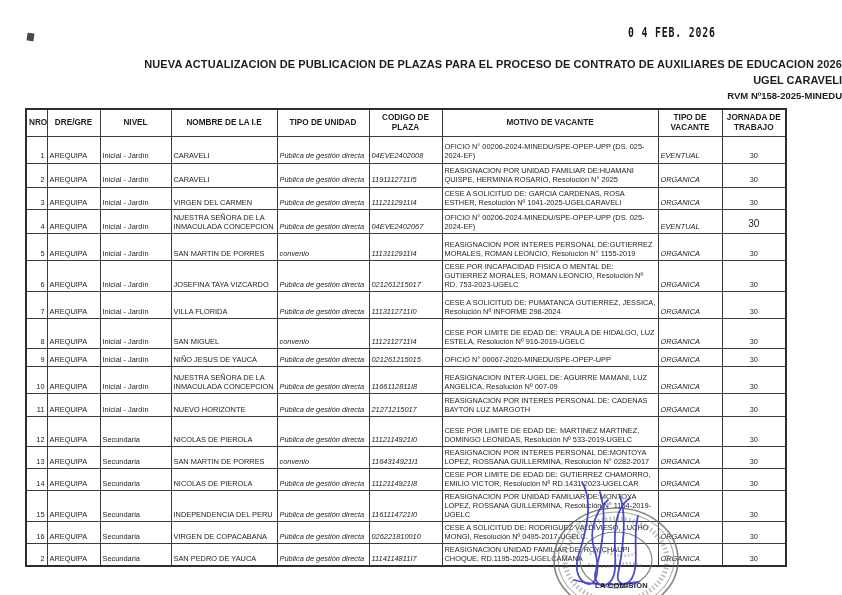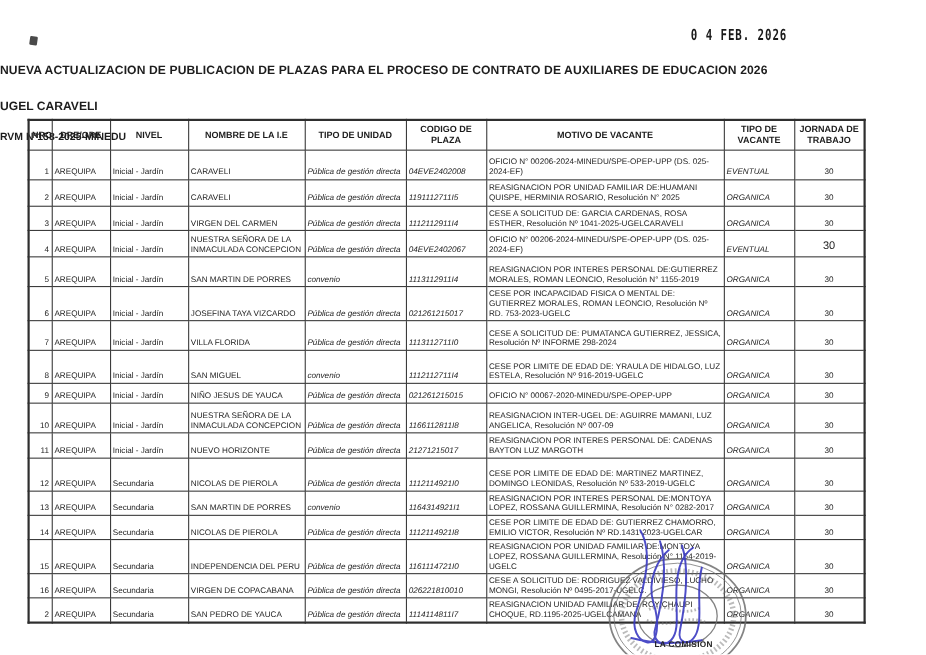--- a/index.html
+++ b/index.html
@@ -19,24 +19,24 @@
   }
   .date-stamp {
     position: absolute; left: 628px; top: 24px;
     font-family: "DejaVu Sans Mono", monospace;
     font-size: 12px; font-weight: bold; color: #1a1a1a;
     letter-spacing: 1px;
     transform: scale(0.82, 1.15);
     transform-origin: left top;
     white-space: nowrap;
   }
-  .title-block { position: absolute; left: 0; top: 58px; width: 842px; text-align: left; }
+  .title-block { position: absolute; left: 0; top: 58px; width: 842px; text-align: right; }
   .doc-title  { font-size: 11px; font-weight: bold; letter-spacing: .1px; }
-  .doc-subtitle { font-size: 11px; font-weight: bold; margin-top: 21px; }
-  .doc-rvm { font-size: 9.5px; font-weight: bold; margin-top: 16px; }
+  .doc-subtitle { font-size: 11px; font-weight: bold; margin-top: 4px; }
+  .doc-rvm { font-size: 9.5px; font-weight: bold; margin-top: 4px; }
 
   table.plazas {
     position: absolute; left: 25px; top: 108px;
     width: 760px;
     border-collapse: collapse;
     table-layout: fixed;
     border: 2px solid #2e2e2e;
   }
   table.plazas th, table.plazas td {
     border: 1px solid #3c3c3c;

